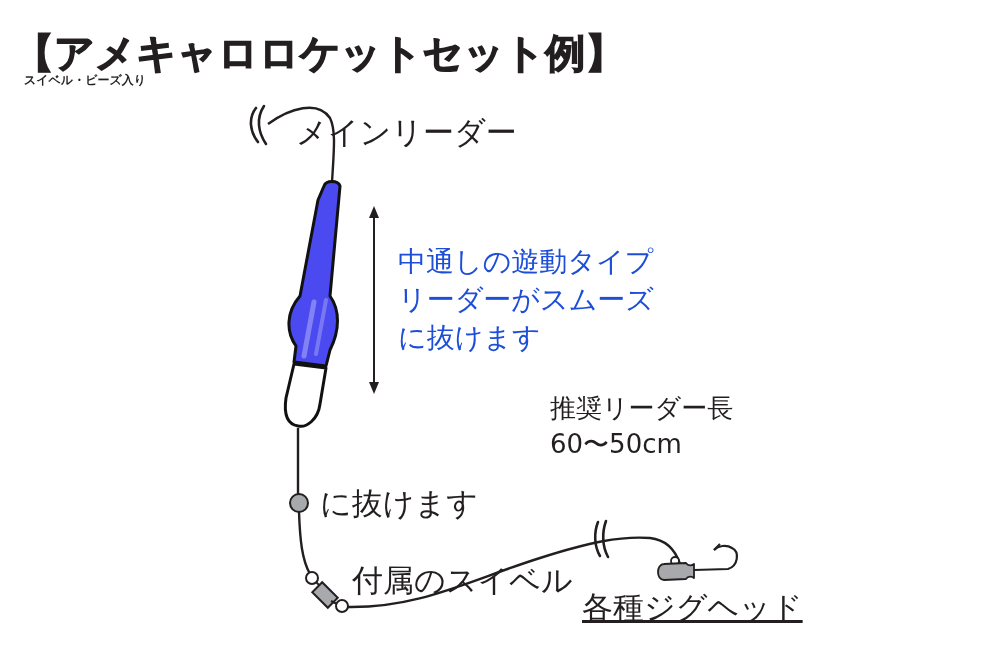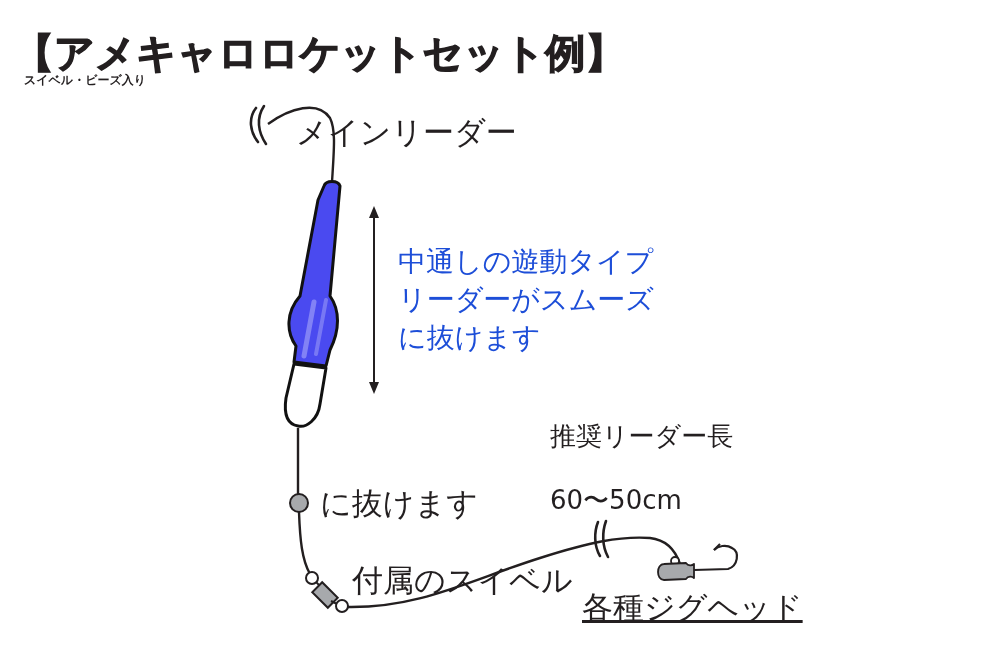--- a/index.html
+++ b/index.html
@@ -9,21 +9,21 @@
            letter-spacing: 0px; color: #231f20; white-space: nowrap; line-height: 50px;
            -webkit-text-stroke: 1.2px #231f20; }
   .subtitle { position: absolute; left: 24px; top: 72px; font-size: 12px; font-weight: 700;
               white-space: nowrap; color: #231f20; }
   .label { position: absolute; font-size: 31px; font-weight: 300; white-space: nowrap;
            color: #231f20; line-height: 34px; }
   .desc { position: absolute; left: 398px; top: 243px; font-size: 28px; line-height: 38px;
           color: #1d4ed8; }
   .desc div { white-space: nowrap; }
   .rec { position: absolute; left: 550px; top: 390px; font-size: 26px; line-height: 36px; color: #231f20; }
-  .rec div { white-space: nowrap; margin-top: 28px; }
+  .rec div { white-space: nowrap; }
   svg.diagram { position: absolute; left: 0; top: 0; }
 </style>
 </head>
 <body>
 
 <div class="title">【アメキャロロケットセット例】</div>
 <div class="subtitle">スイベル・ビーズ入り</div>
 
 <svg class="diagram" width="1000" height="650" viewBox="0 0 1000 650">
 

